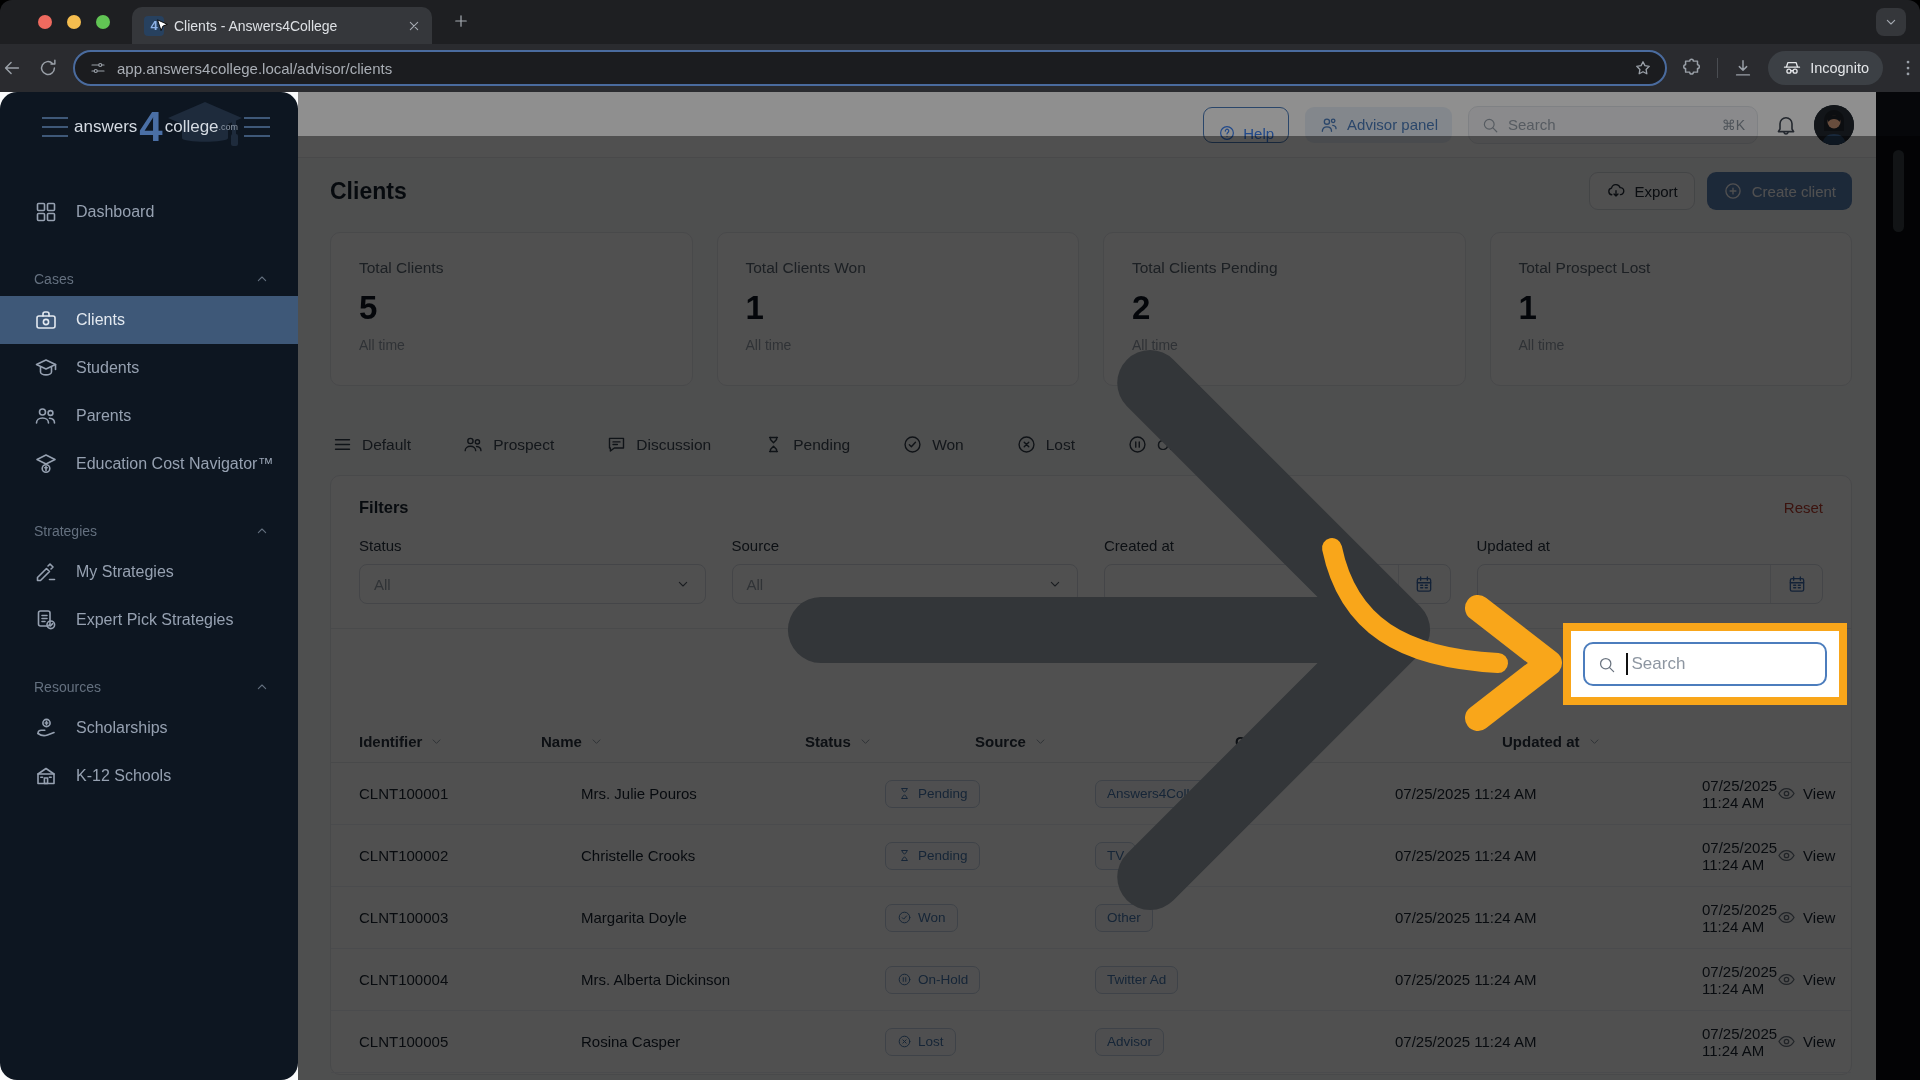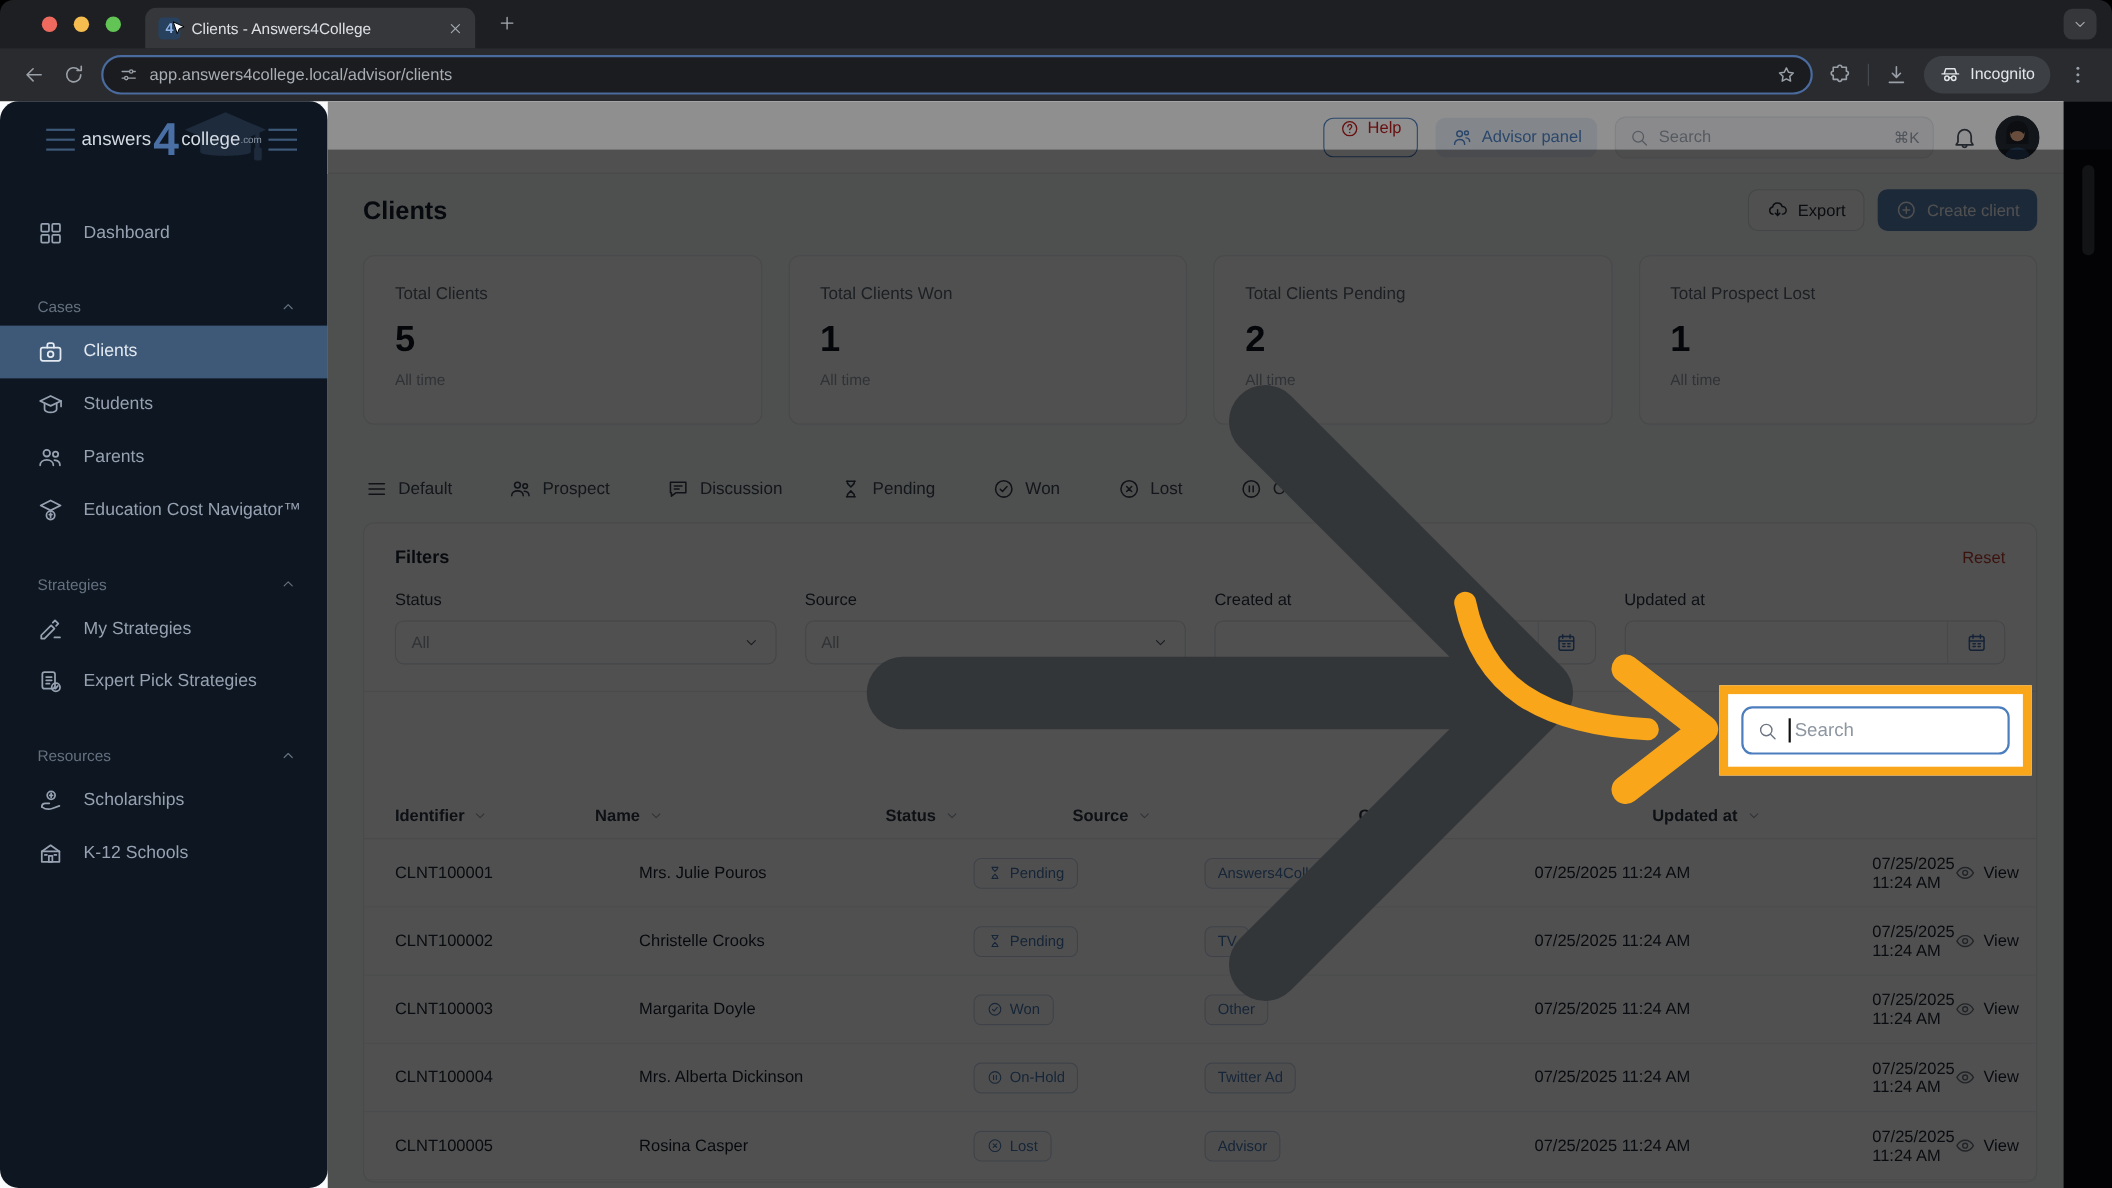--- a/index.html
+++ b/index.html
@@ -12,21 +12,21 @@
   .lights { position:absolute; left:38px; top:15px; display:flex; gap:15px; }
   .light { width:14px; height:14px; border-radius:50%; }
   .light.r { background:#EE6A5F; } .light.y { background:#F5BD4F; } .light.g { background:#61C454; }
   .tab { position:absolute; left:132px; top:7px; width:300px; height:37px; background:#35373B; border-radius:10px 10px 0 0; display:flex; align-items:center; padding:0 10px 0 12px; gap:10px; }
   .favicon { position:relative; width:20px; height:20px; border-radius:4px; background:#27415F; color:#8FB4E8; font-size:13px; font-weight:bold; display:flex; align-items:center; justify-content:center; }
   .favicon svg.cursor { position:absolute; right:-4px; top:3px; width:12px; height:16px; }
   .tab-title { flex:1; color:#DDE0E4; font-size:14px; white-space:nowrap; overflow:hidden; }
   .tab-close { color:#A6ABB2; width:16px; height:16px; }
   .newtab { position:absolute; left:452px; top:12px; color:#A6ABB2; width:18px; height:18px; }
   .tabmenu { position:absolute; right:14px; top:8px; width:30px; height:28px; background:#35373B; border-radius:8px; display:flex; align-items:center; justify-content:center; color:#A6ABB2; }
-  .toolbar { position:relative; height:48px; background:#2A2B2F; display:flex; align-items:center; padding:0 20px; gap:14px; }
+  .toolbar { position:relative; height:48px; background:#2A2B2F; display:flex; align-items:center; padding:0 1px; gap:14px; }
   .nav-ic { width:22px; height:22px; color:#9AA0A8; }
   .nav-ic.dim { color:#5B6066; }
   .urlbar { flex:1; height:36px; background:#1B1C1F; border:2px solid #4A6B9E; border-radius:18px; display:flex; align-items:center; padding:0 12px 0 14px; gap:10px; }
   .urlbar .url { flex:1; color:#A9AEB5; font-size:15px; }
   .pill-incog { height:34px; background:#3C4045; border-radius:17px; display:flex; align-items:center; gap:8px; padding:0 14px; color:#E4E6E9; font-size:14.5px; }
   .vdiv { width:1px; height:20px; background:#4A4D52; }
 
   
   .app { position:absolute; left:0; top:92px; width:1920px; height:988px; background:#FAFBFC; }
   .gutter { position:absolute; right:0; top:0; width:44px; height:988px; background:#0B0E13; }
@@ -45,21 +45,21 @@
   .nav { padding-top:26px; }
   .nav-item { height:48px; display:flex; align-items:center; gap:18px; padding-left:34px; font-size:16px; cursor:pointer; }
   .nav-item svg { width:24px; height:24px; flex:none; }
   .nav-item.active { background:#3E5878; color:#E3E9F0; }
   .sec-head { height:34px; margin-top:26px; display:flex; align-items:center; justify-content:space-between; padding:0 28px 0 34px; font-size:14px; color:#64707F; }
   .sec-head svg { width:16px; height:16px; }
 
   
   .content { position:absolute; left:298px; top:0; width:1578px; height:988px; background:#FAFBFC; }
   .app-header { position:absolute; left:0; top:0; width:1578px; height:66px; background:#fff; border-bottom:1px solid #E8EAEE; display:flex; align-items:center; justify-content:flex-end; gap:16px; padding-right:22px; }
-  .btn-help { height:36px; border:1px solid #4C7DBD; color:#b91c1c; border-radius:9px; background:#fff; display:flex; align-items:flex-start; gap:7px; padding:0 14px; font-size:15px; }
+  .btn-help { height:36px; border:1px solid #4C7DBD; color:#3b82f6; border-radius:9px; background:#fff; display:flex; align-items:flex-end; gap:7px; padding:0 14px; font-size:15px; }
   .btn-advisor { height:36px; border:none; border-radius:9px; background:#EAF1F9; color:#4C7DBD; display:flex; align-items:center; gap:8px; padding:0 14px; font-size:15px; }
   .hdr-search { width:290px; height:38px; background:#F6F7F9; border:1px solid #E3E6EB; border-radius:10px; display:flex; align-items:center; gap:9px; padding:0 12px; color:#9AA3AE; }
   .hdr-search .ph { flex:1; font-size:15px; }
   .hdr-search .kbd { font-size:14px; color:#8D96A1; }
   .bell { width:24px; height:24px; color:#3F4752; }
   .avatar { width:40px; height:40px; border-radius:50%; overflow:hidden; background:#2B3947; }
 
   .page { position:absolute; left:0; top:66px; width:1578px; }
   .title-row { display:flex; align-items:center; justify-content:space-between; padding:14px 24px 0 32px; }
   .page-title { font-size:23px; font-weight:bold; color:#17212E; }

